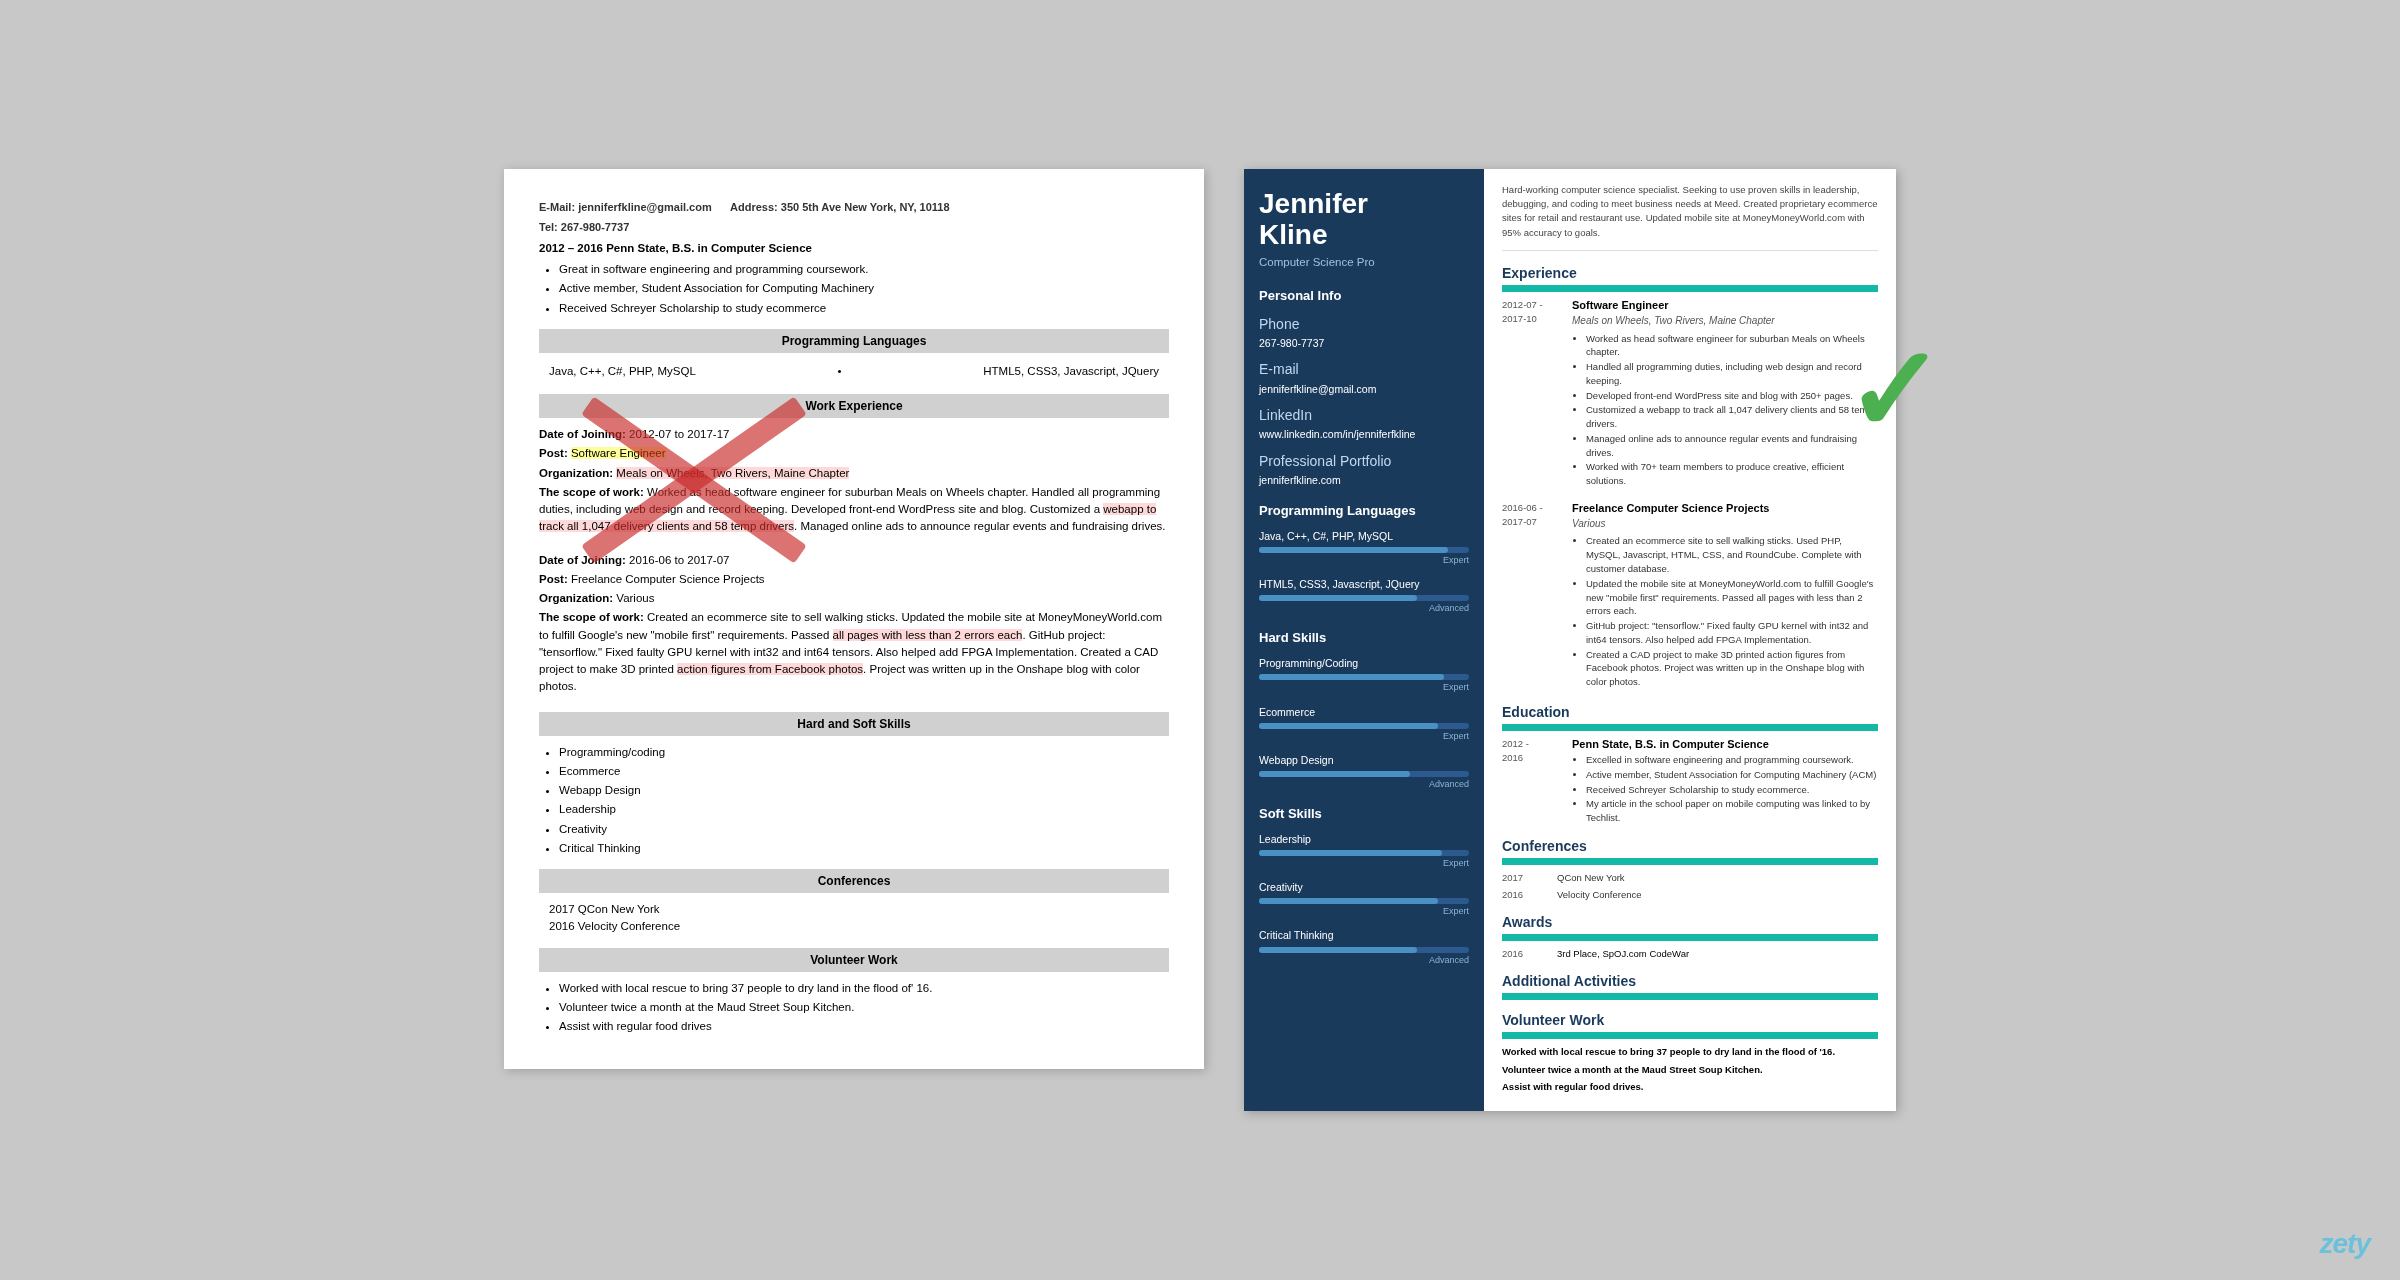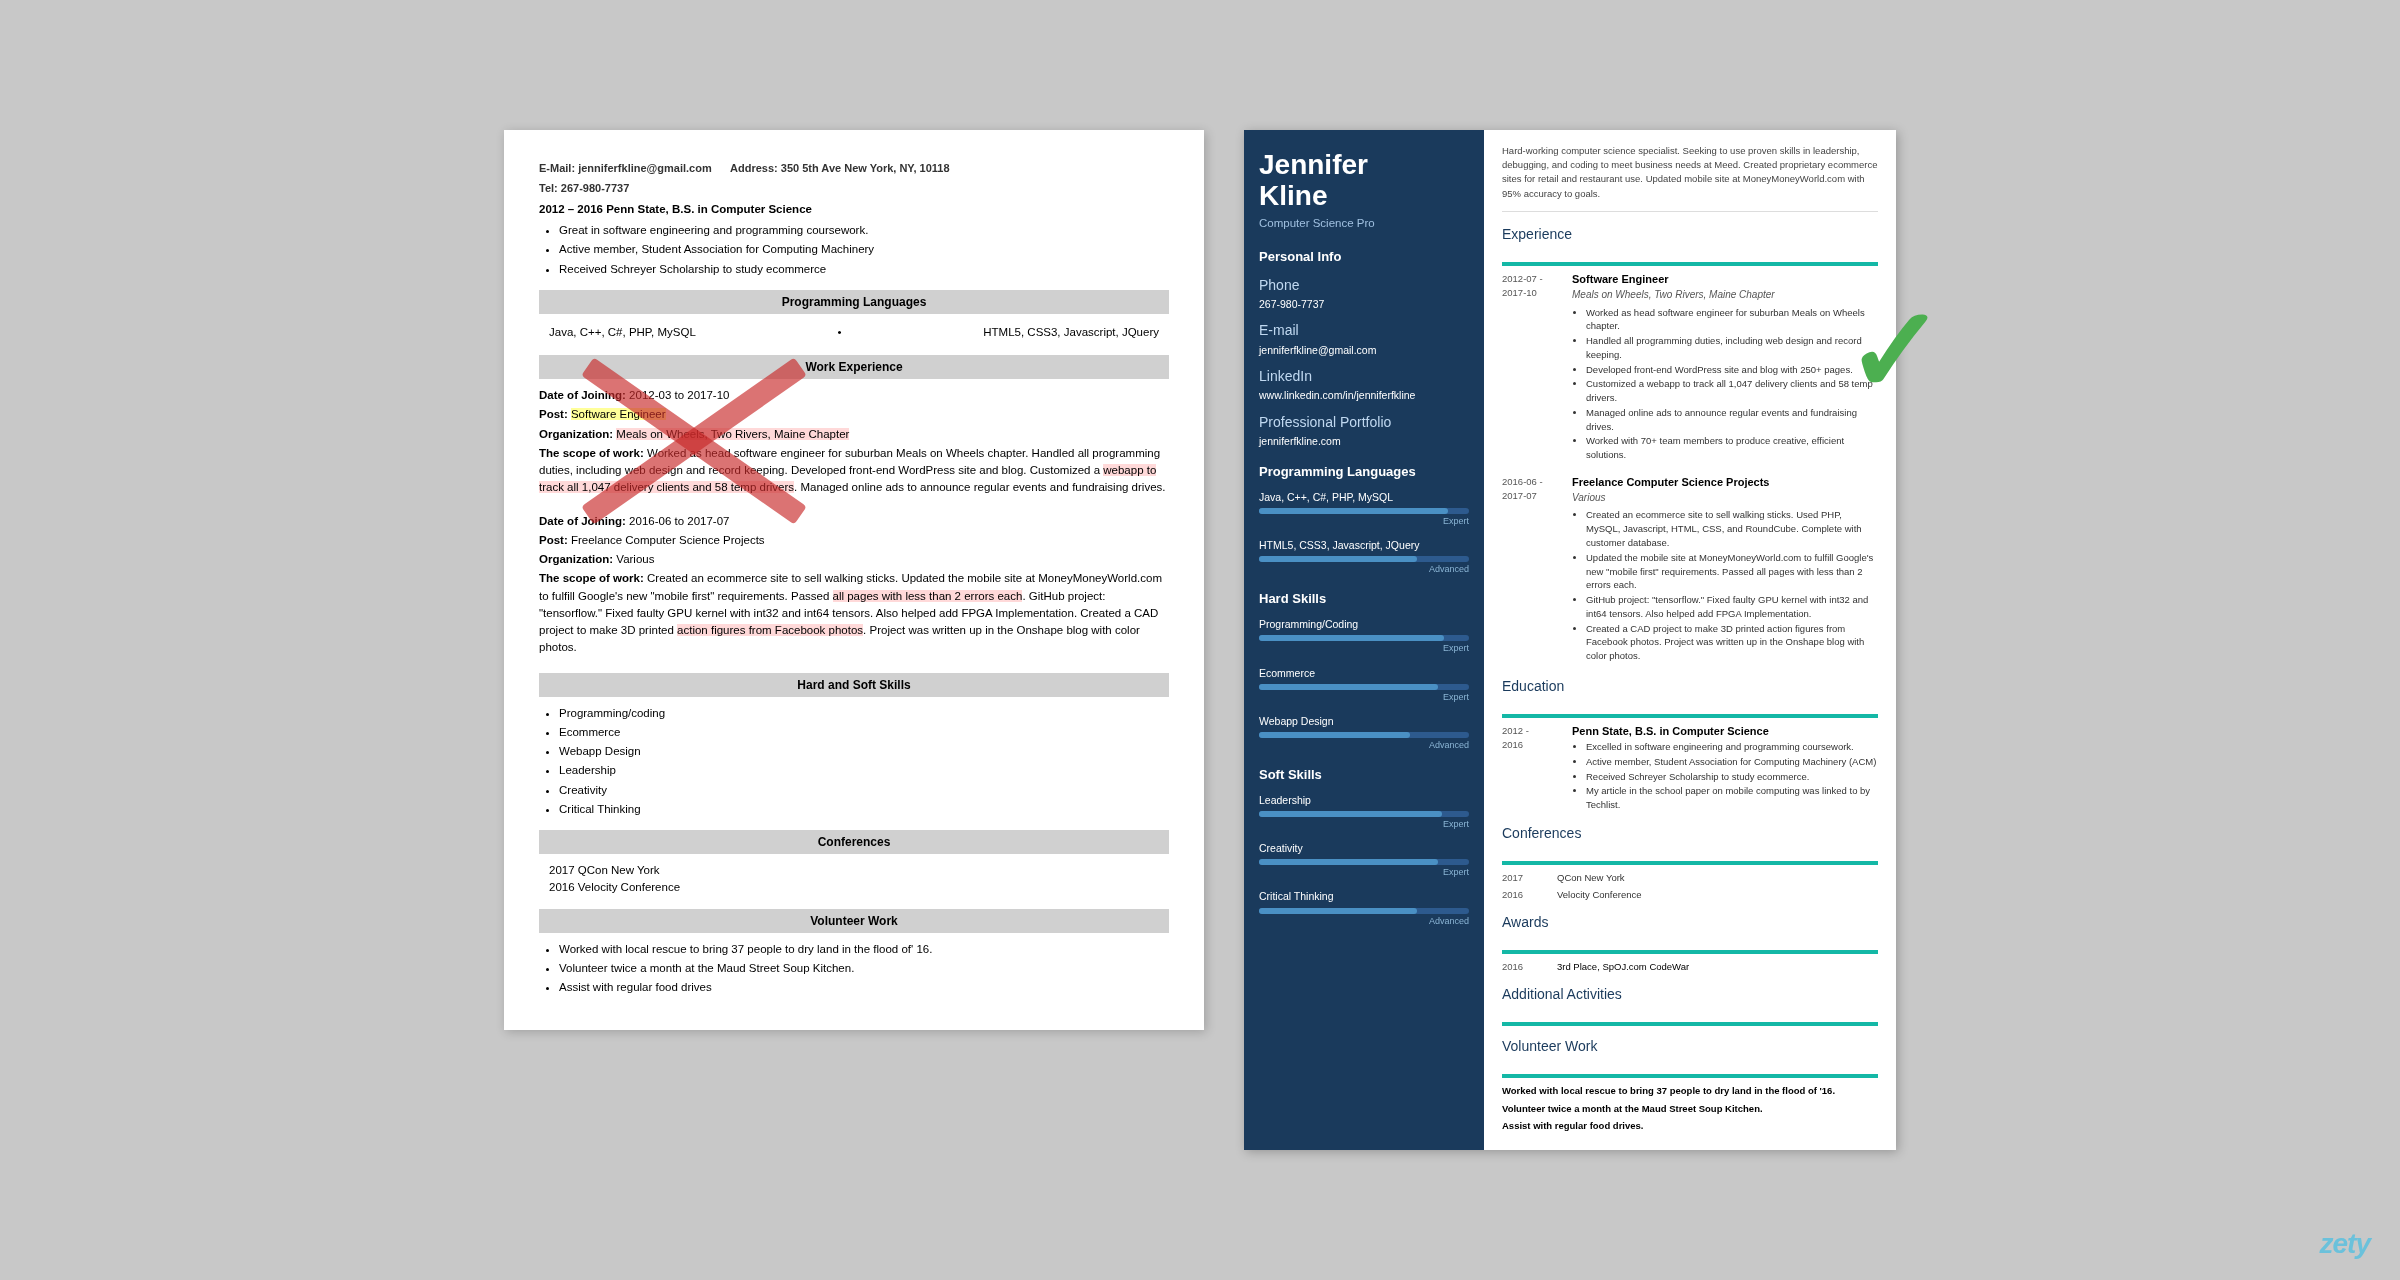--- a/index.html
+++ b/index.html
@@ -174,25 +174,25 @@
     .right-main .summary-text {
       font-size: 9.5px;
       color: #444;
       line-height: 1.5;
       margin-bottom: 12px;
       border-bottom: 1px solid #ddd;
       padding-bottom: 10px;
     }
     .right-section-title {
       font-size: 14px;
-      font-weight: normal;
+      font-weight: bold;
       color: #1a3a5c;
       margin: 10px 0 6px 0;
-      border-bottom: 4px solid #14b8a6;
-      padding-bottom: 18px;
+      border-bottom: 7px solid #14b8a6;
+      padding-bottom: 2px;
     }
     .exp-row {
       display: flex;
       gap: 10px;
       margin-bottom: 12px;
     }
     .exp-date {
       font-size: 9.5px;
       color: #555;
       min-width: 60px;
@@ -318,21 +318,21 @@
     <div class="prog-row">
       <span>Java, C++, C#, PHP, MySQL</span>
       <span>•</span>
       <span>HTML5, CSS3, Javascript, JQuery</span>
     </div>
 
     <div class="section-header">Work Experience</div>
 
     <div class="work-block">
       <div class="line">
-        <strong>Date of Joining:</strong> <span>2012-03 to 2017-10</span>
+        <strong>Date of Joining:</strong> <span>2012-07 to 2017-17</span>
       </div>
       <div class="line">
         <strong>Post:</strong> <span class="highlight-yellow">Software Engineer</span>
       </div>
       <div class="line">
         <strong>Organization:</strong> <span class="highlight-red">Meals on Wheels, Two Rivers, Maine Chapter</span>
       </div>
       <div class="line">
         <strong>The scope of work:</strong>
         <span> Worked as head software engineer for suburban Meals on Wheels chapter. Handled all programming duties, including web design and record keeping. Developed front-end WordPress site and blog. Customized a <span class="highlight-red">webapp to track all 1,047 delivery clients and 58 temp drivers</span>. Managed online ads to announce regular events and fundraising drives.</span>

